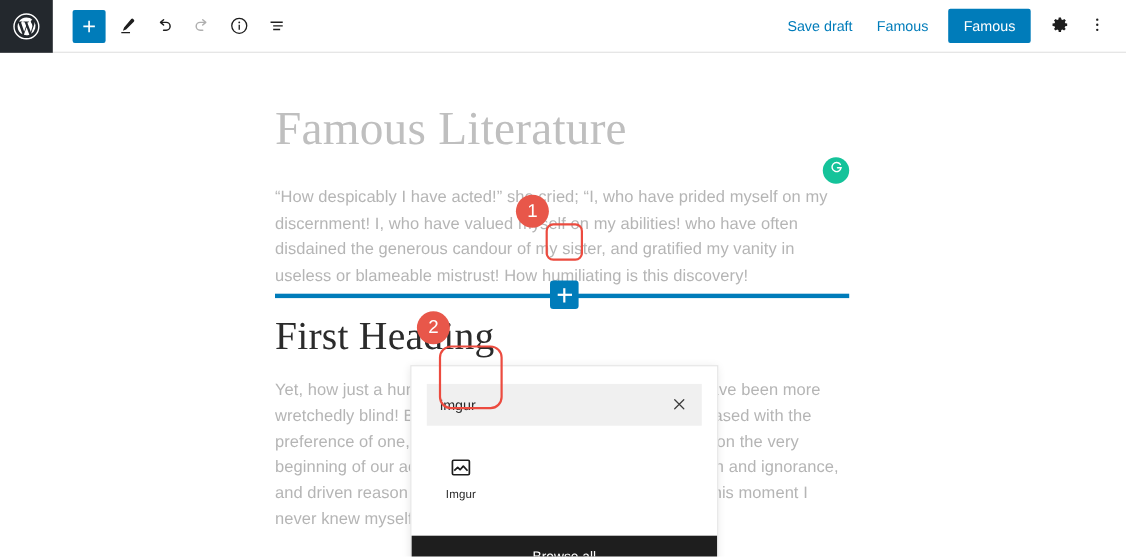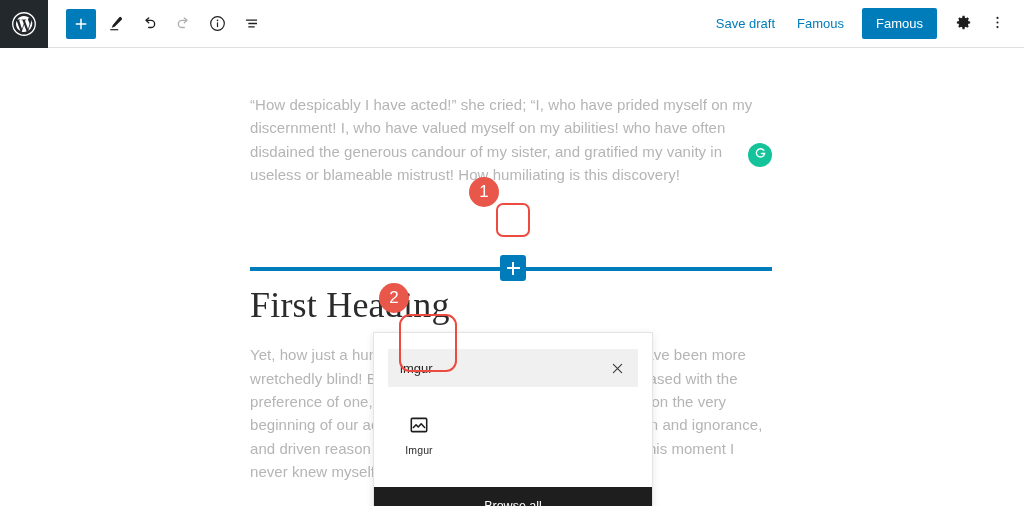--- a/index.html
+++ b/index.html
@@ -364,20 +364,21 @@
           <circle cx="12" cy="17.8" r="1.35" fill="#1e1e1e"></circle>
         </svg>
       </span>
     </button>
   </div>
 </div>
 
 <div class="canvas">
 
   <div class="content">
+    <h1 class="post-title">Famous Literature</h1>
     <p class="para">“How despicably I have acted!” she cried; “I, who have prided myself on my discernment! I, who have valued myself on my abilities! who have often disdained the generous candour of my sister, and gratified my vanity in useless or blameable mistrust! How humiliating is this discovery!</p>
   </div>
 
   <div style="position:absolute; left:250px; top:236px; width:522px;">
     <h2 class="heading2">First Heading</h2>
     <p class="para" style="margin-top:16px;"> Yet, how just a humiliation! Had I been in love, I could not have been more wretchedly blind! But vanity, not love, has been my folly. Pleased with the preference of one, and offended by the neglect of the other, on the very beginning of our acquaintance, I have courted prepossession and ignorance, and driven reason away, where either were concerned. Till this moment I never knew myself.”</p>
   </div>
 
   <div class="grammarly">
     <span>

